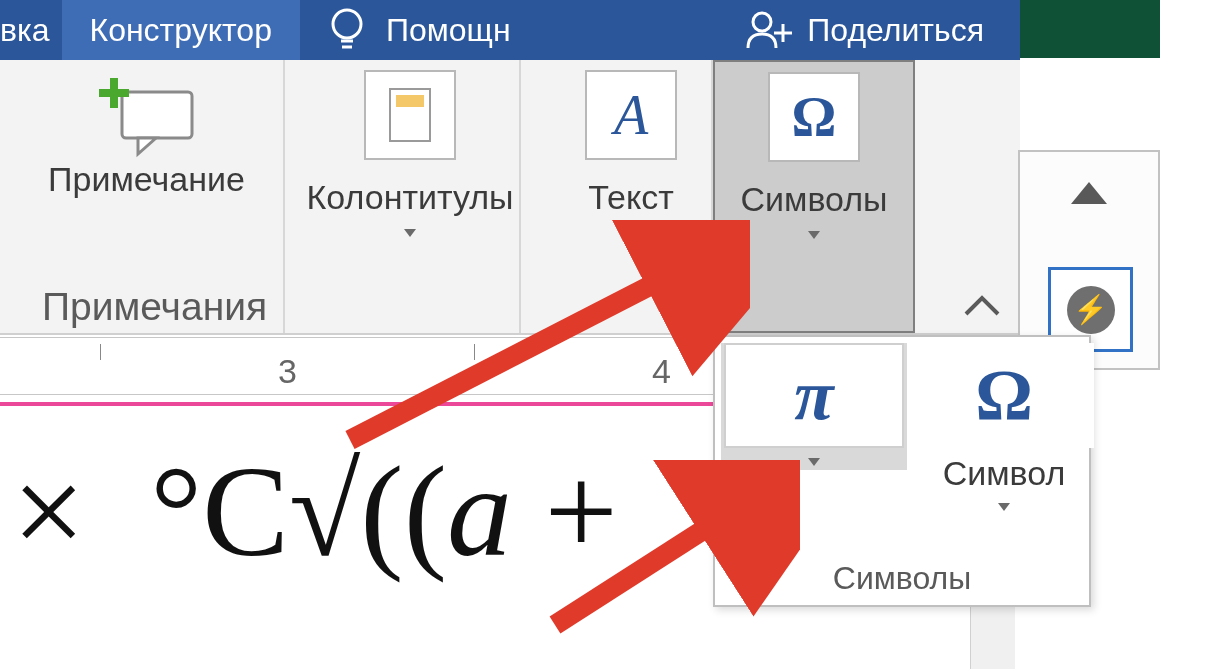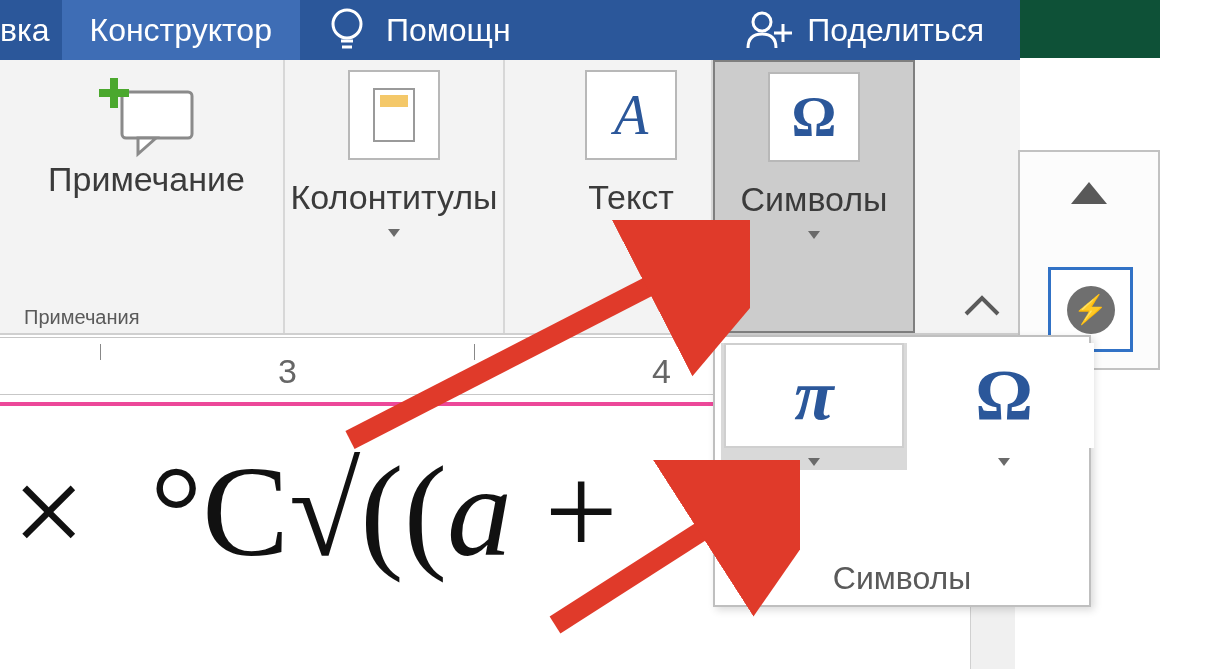--- a/index.html
+++ b/index.html
@@ -74,21 +74,21 @@
     border-bottom: 2px solid #d0d0d0;
   }
 
   .ribbon-group {
     position: absolute;
     top: 0;
     height: 273px;
     border-right: 2px solid #d7d7d7;
   }
   .grp-prim { left: 10px; width: 275px; }
-  .grp-kolon { left: 285px; width: 220px; }
+  .grp-kolon { left: 301px; width: 220px; }
   .grp-text { left: 551px; width: 162px; }
   .grp-sym { left: 713px; width: 202px; background:#cccccc; border:2px solid #7f7f7f; }
 
   .ribbon-big {
     display:flex;
     flex-direction:column;
     align-items:center;
     padding-top:10px;
   }
   .ribbon-big .iconbox {
@@ -108,23 +108,23 @@
   .drop-tri {
     width:0;height:0;
     border-left:6px solid transparent;
     border-right:6px solid transparent;
     border-top:8px solid #6a6a6a;
     display:inline-block;
   }
 
   .group-footer {
     position:absolute;
-    bottom:4px; left:14px; width:100%;
-    text-align:left;
-    font-size:20px;
+    bottom:4px; left:8px; width:100%;
+    text-align:center;
+    font-size:39px;
     color:#5a5a5a;
   }
 
   .collapse-chevron {
     position:absolute;
     right:18px; bottom:6px;
     font-size:36px;
     color:#5a5a5a;
   }
 
@@ -362,20 +362,21 @@
   <div class="sym-item eq hover">
     <div class="iconbox">
       <span>π</span>
     </div>
     <div class="drop"><span class="drop-tri"></span></div>
   </div>
   <div class="sym-item sy">
     <div class="iconbox">
       <span>Ω</span>
     </div>
+    <div class="label">Символ</div>
     <div class="drop"><span class="drop-tri"></span></div>
   </div>
   <div class="footer-label">Символы</div>
 </div>
 
 <svg class="arrow" style="left:330px;top:220px;" width="420" height="240">
   <defs>
     <marker id="ah1" markerWidth="14" markerHeight="14" refX="3" refY="5" orient="auto">
       <polygon points="0,0 12,5 0,10" fill="#e03a2a"></polygon>
     </marker>

